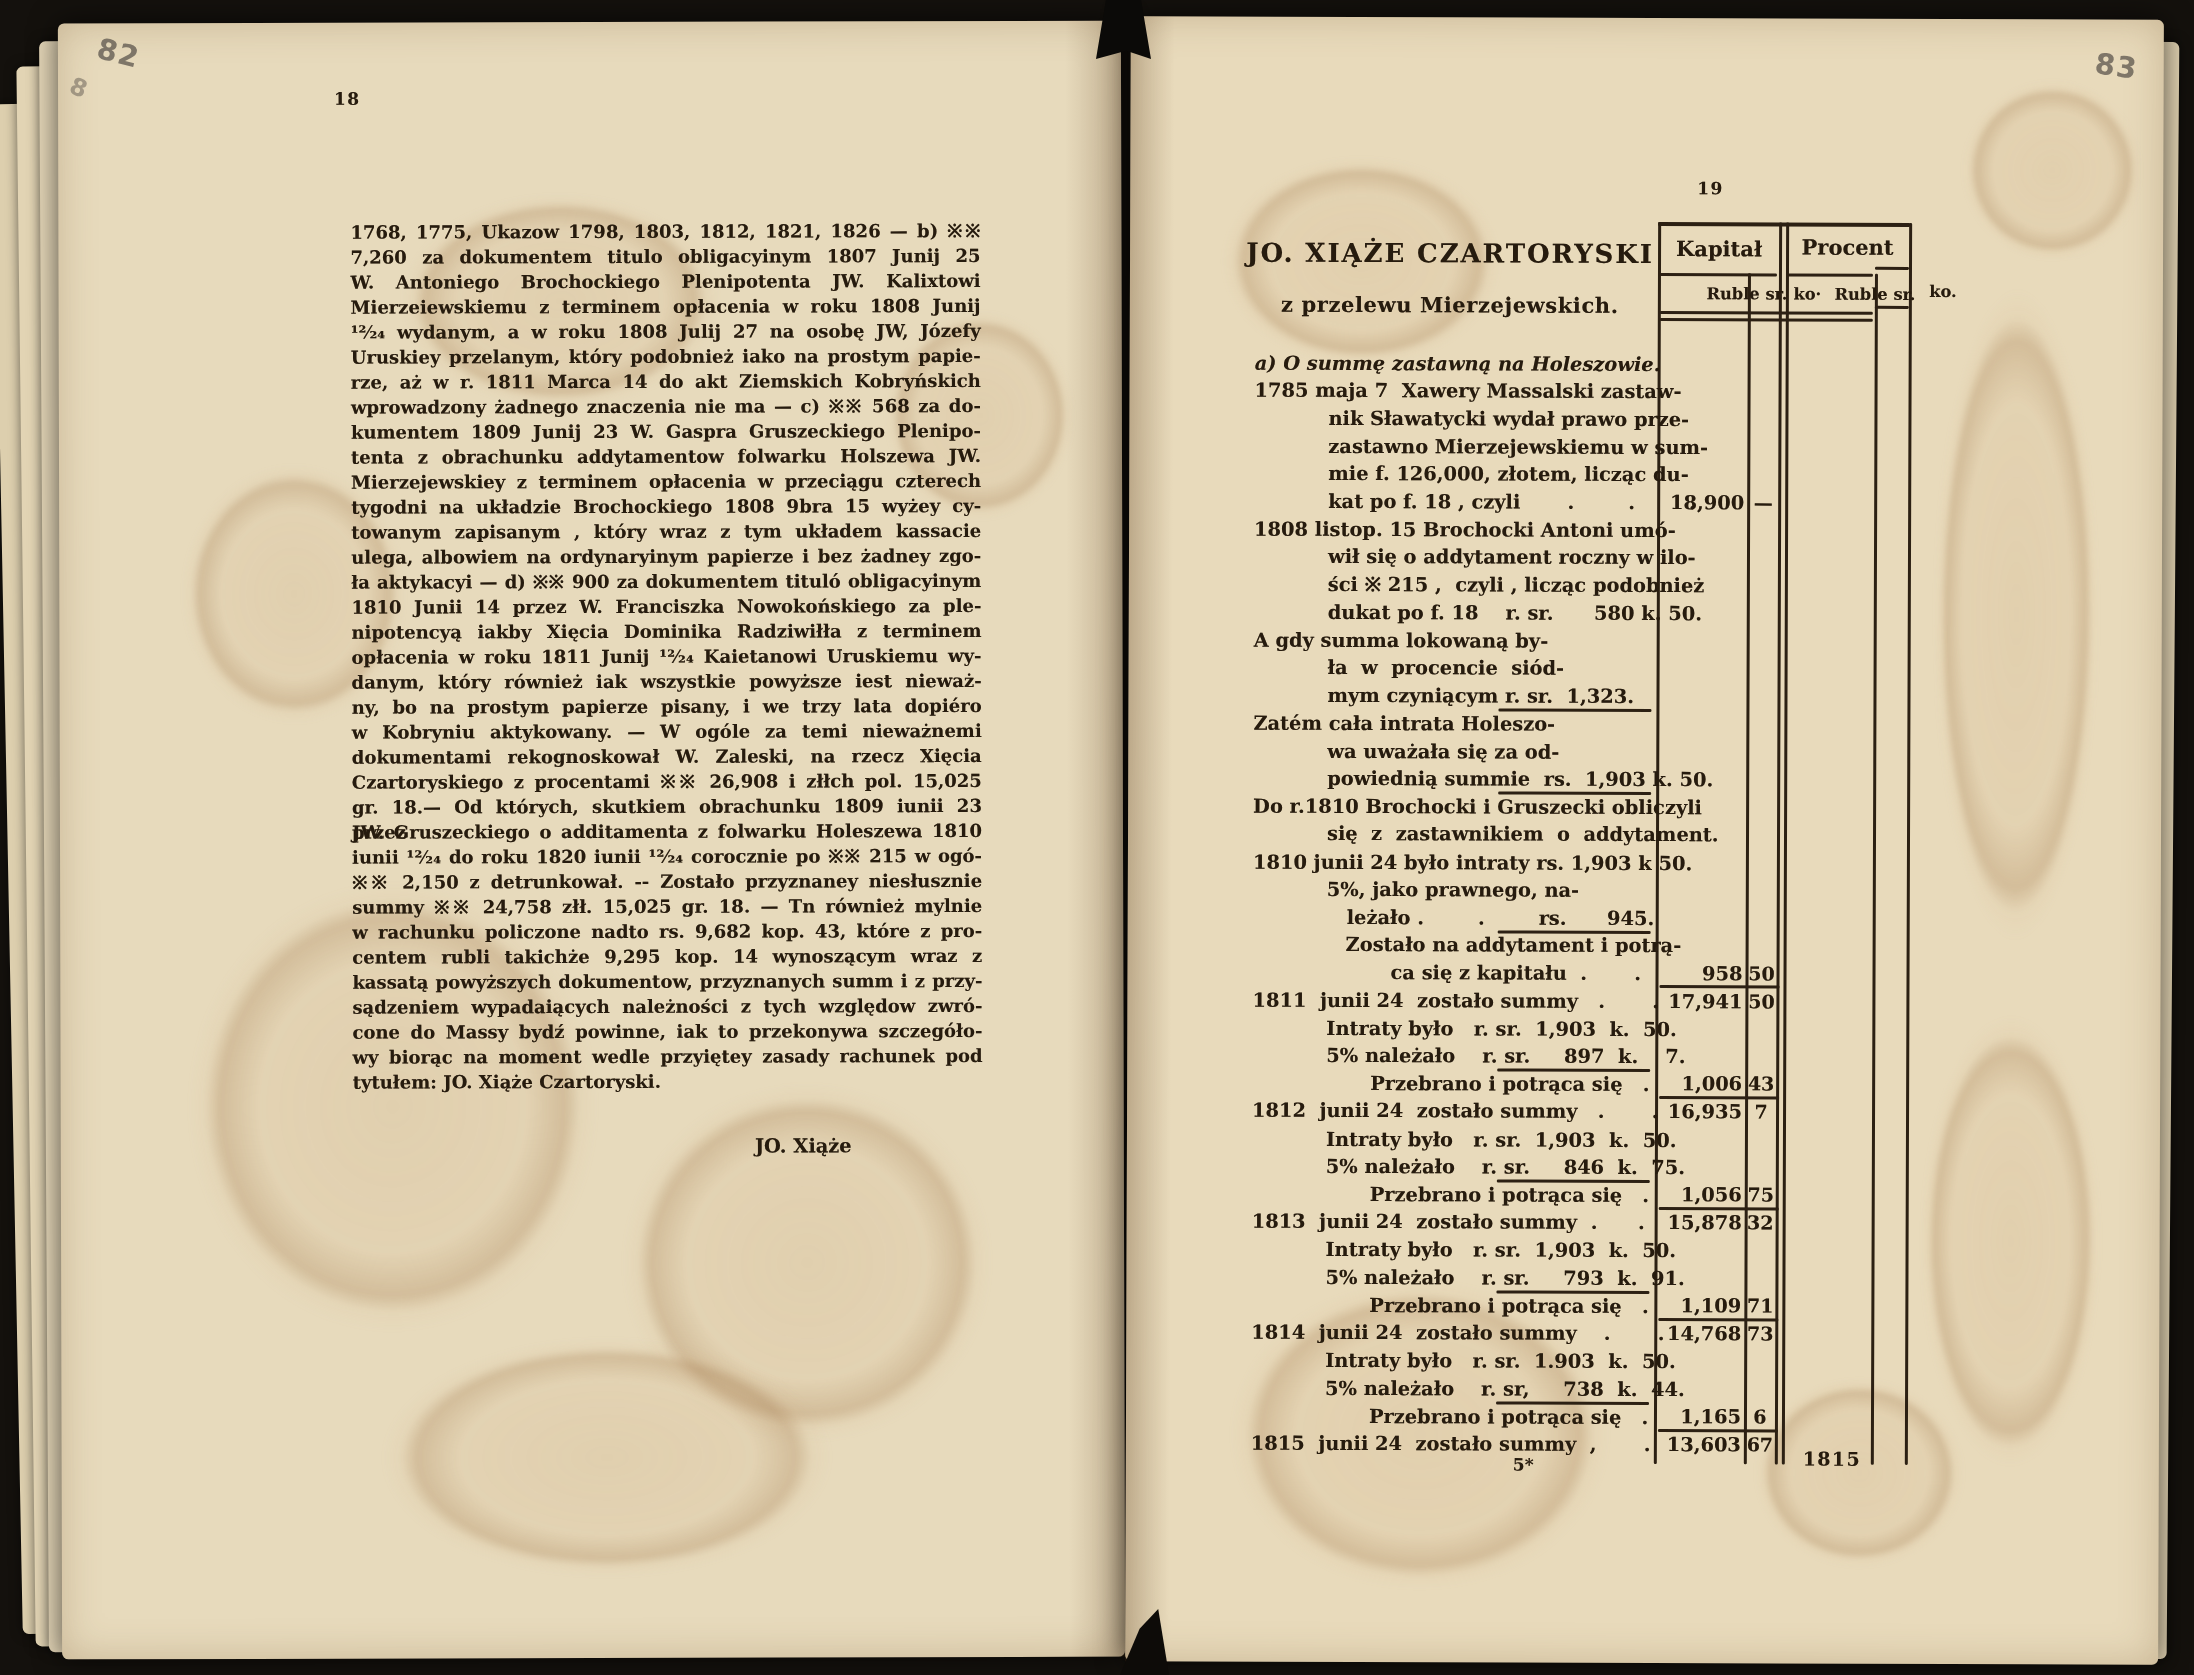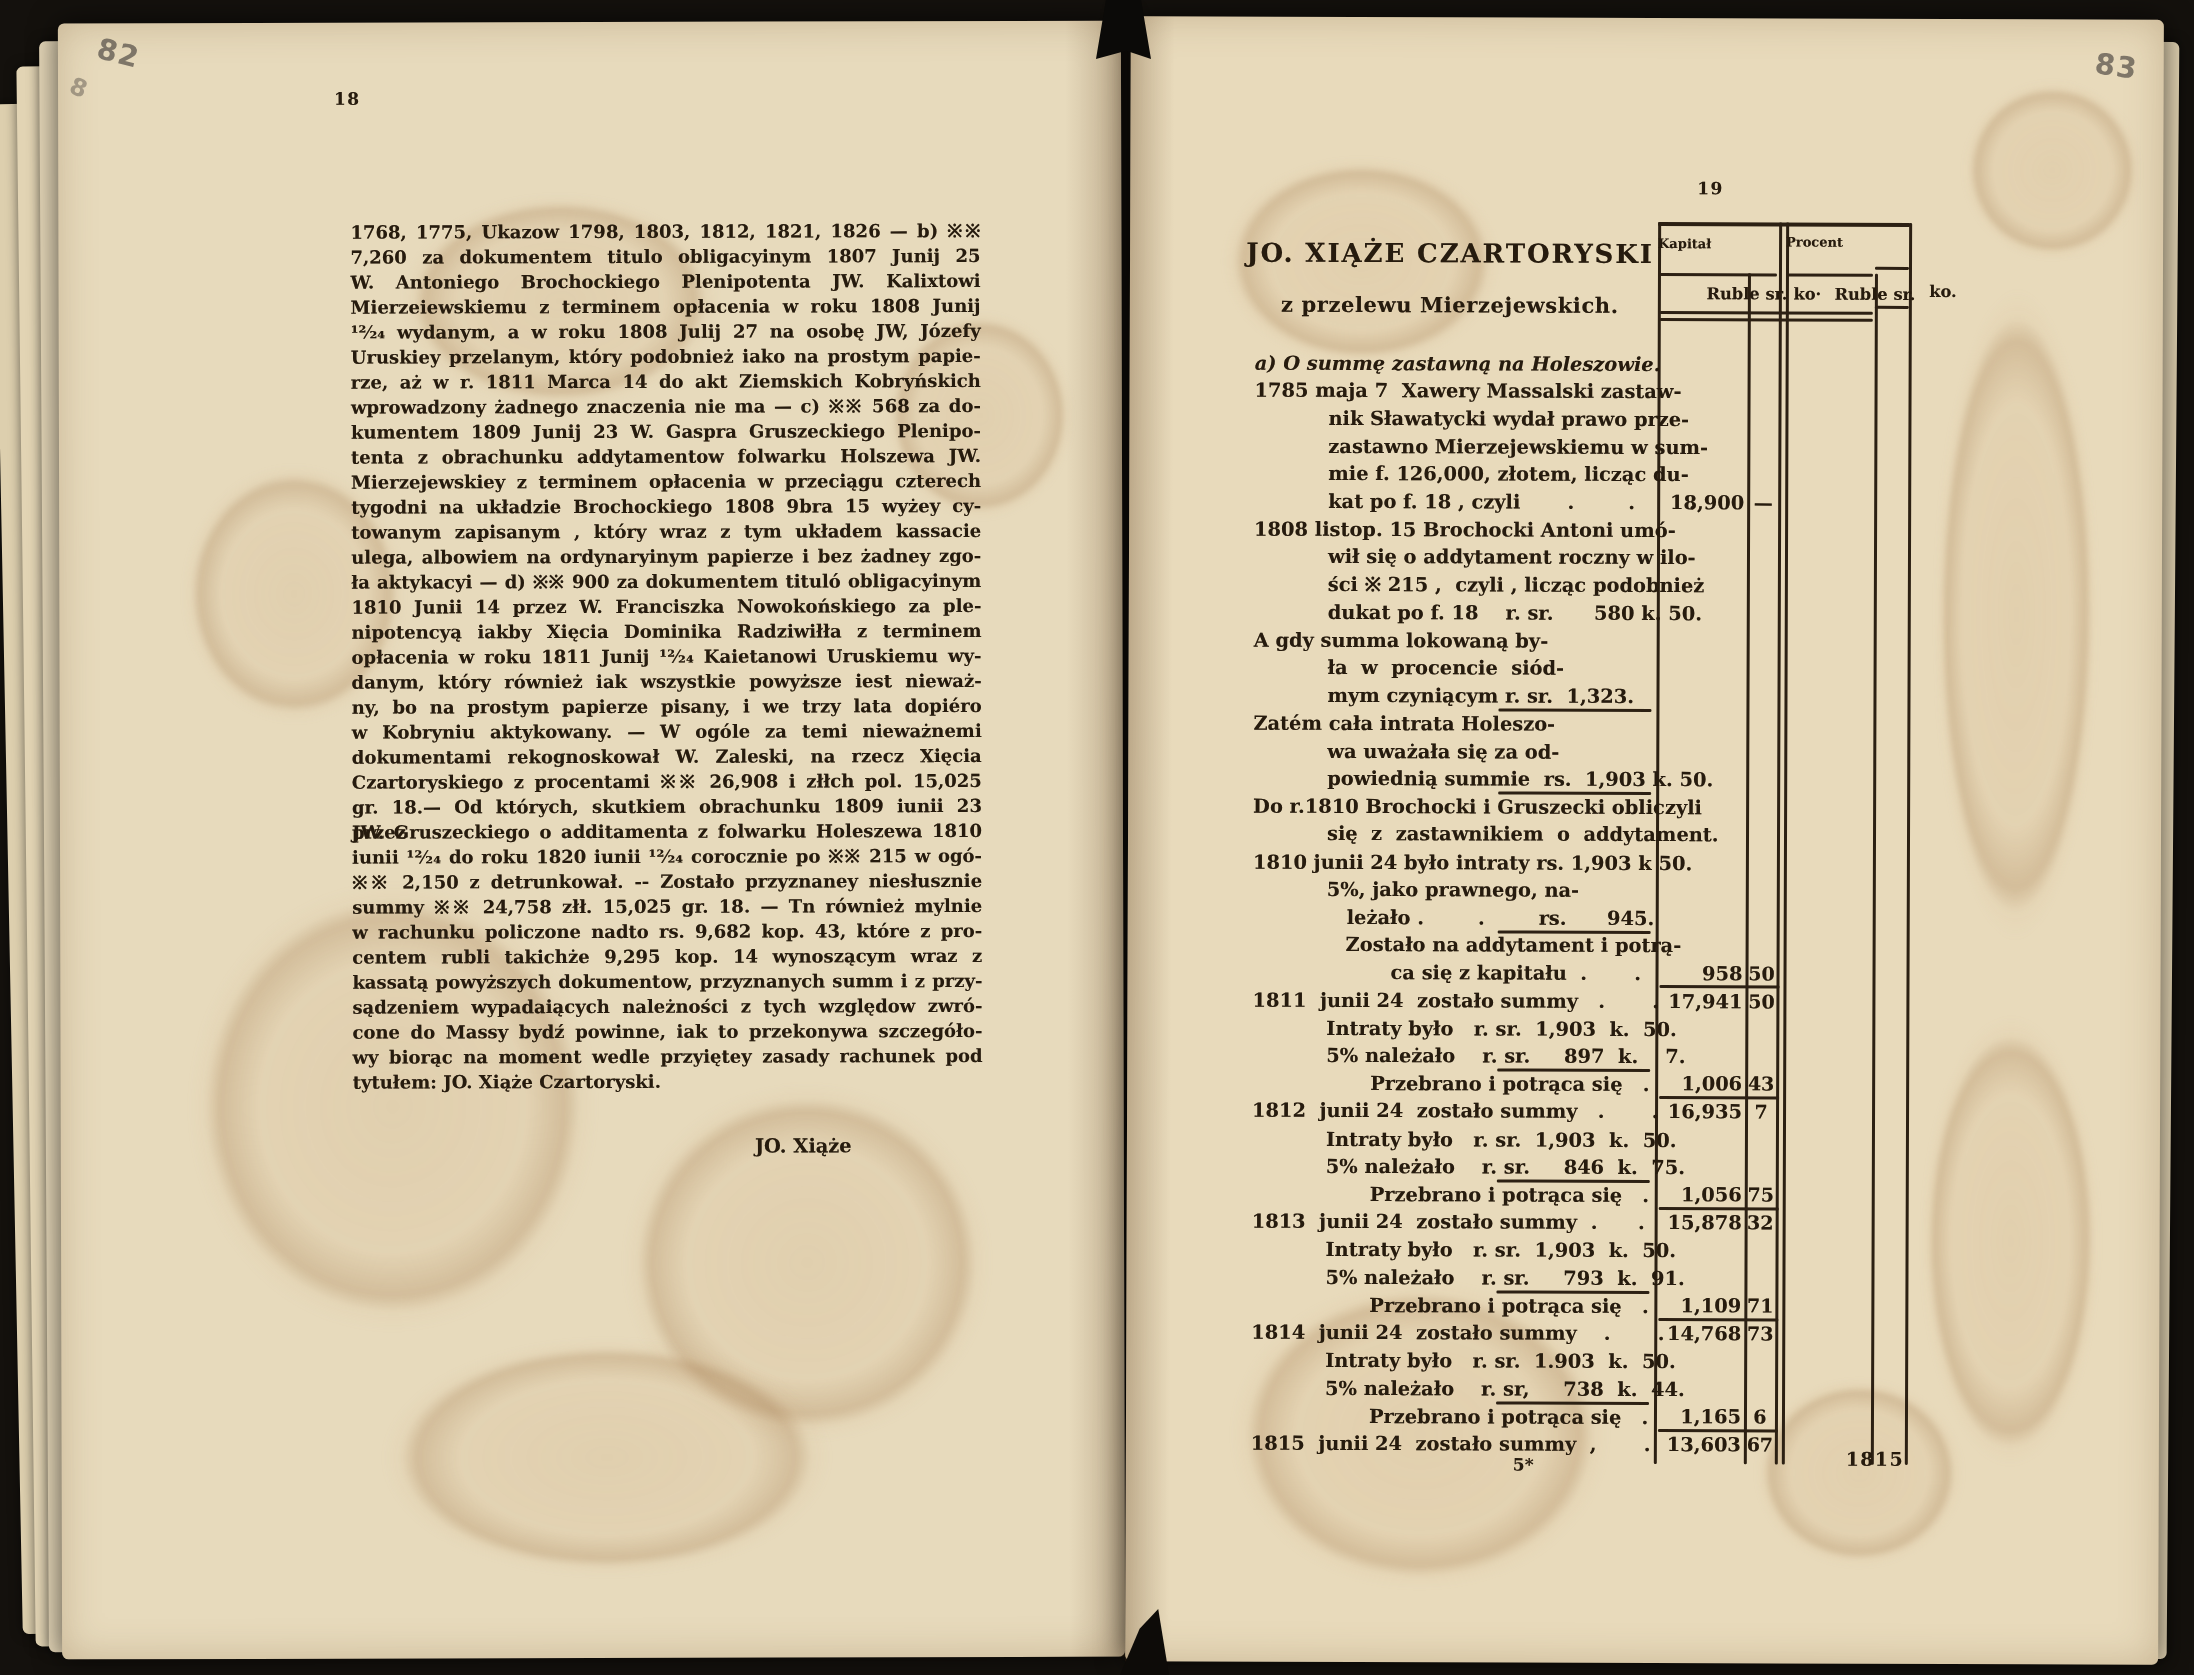--- a/index.html
+++ b/index.html
@@ -35,24 +35,24 @@
             font-size:26px;font-weight:700;letter-spacing:1.9px;white-space:nowrap;}
   #rp-sub{position:absolute;left:107px;top:275px;width:426px;text-align:center;
           font-size:21px;font-weight:700;letter-spacing:0.6px;white-space:nowrap;}
   .rrow{position:absolute;font-size:19.4px;font-weight:700;white-space:pre;line-height:25px;}
   .rrow.it{font-style:italic;}
   .rval{position:absolute;font-size:19.4px;font-weight:700;text-align:right;white-space:nowrap;}
   .rko{position:absolute;font-size:19px;font-weight:700;text-align:center;white-space:nowrap;}
   .hrule{position:absolute;height:3.1px;background:#2c2013;border-radius:1.3px;}
   .vrule{position:absolute;width:3.1px;background:#2c2013;border-radius:1.3px;}
   
-  .thlabel{position:absolute;font-size:13px;font-weight:700;}
+  .thlabel{position:absolute;font-size:21px;font-weight:700;text-align:center;}
   .tslabel{position:absolute;font-size:16.3px;font-weight:700;text-align:center;white-space:nowrap;margin-left:44px;}
   #sig-mark{position:absolute;left:387px;top:1437px;font-size:17px;font-weight:700;}
-  #catchword{position:absolute;left:677px;top:1429px;font-size:19px;font-weight:700;letter-spacing:1.3px;margin-left:43px;}
+  #catchword{position:absolute;left:677px;top:1429px;font-size:19px;font-weight:700;letter-spacing:1.3px;}
   #clip{position:absolute;left:1096px;top:0;width:55px;height:59px;background:#0b0a08;
         clip-path:polygon(18% 0,82% 0,100% 100%,55% 86%,0 100%);}
   #gutter-bottom{position:absolute;left:1120px;top:1609px;width:49px;height:66px;background:#0d0b08;
         clip-path:polygon(0 100%,100% 100%,78% 0,40% 30%);}
 </style>
 </head>
 <body>
 
 <div id="canvas">
 

